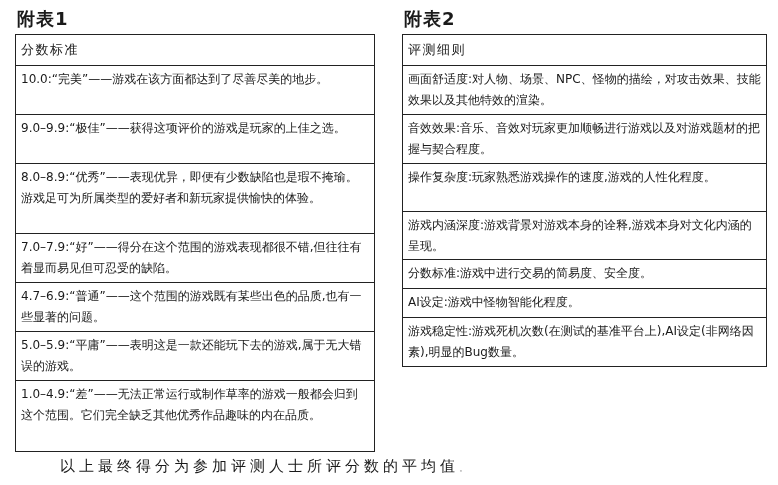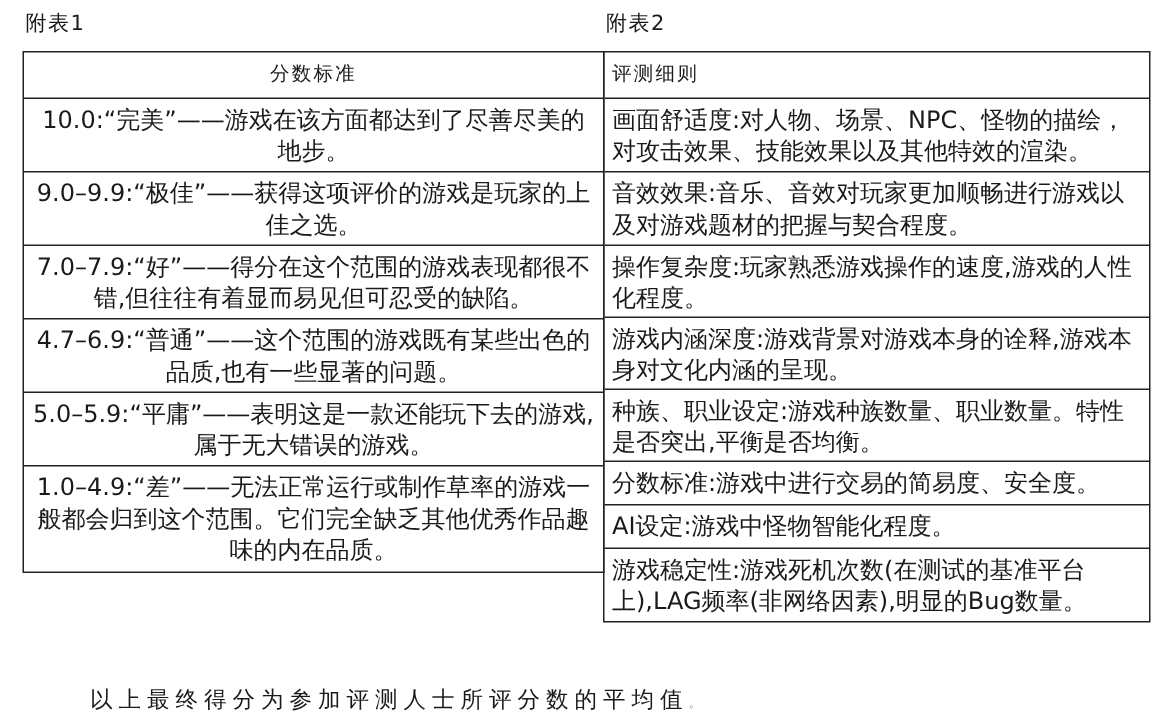--- a/index.html
+++ b/index.html
@@ -1,51 +1,51 @@
 <!DOCTYPE html>
 <html><head>
 <meta charset="utf-8">
 <style>
   html, body { margin:0; padding:0; background:#ffffff; }
   body { width:778px; height:485px; position:relative; overflow:hidden;
          font-family:"DejaVu Sans", sans-serif; color:#1a1a1a; }
-  .caption { position:absolute; top:7px; font-size:14px; font-weight:normal; letter-spacing:1px; }
+  .caption { position:absolute; top:7px; font-size:18px; font-weight:bold; letter-spacing:1px; }
   .tbl { position:absolute; border:1.5px solid #222; box-sizing:border-box; }
-  .row { border-top:1.5px solid #222; padding:3px 5px 2px 5px; font-size:16px; line-height:21px; box-sizing:border-box; }
+  .row { border-top:1.5px solid #222; padding:3px 5px 2px 5px; font-size:12px; line-height:21px; box-sizing:border-box; }
   .row:first-child { border-top:none; }
   .hdr { font-size:13px; letter-spacing:1.5px; height:30px; line-height:24px; }
-  #t1 { left:15px; top:34px; width:388px;text-align:center; }
+  #t1 { left:15px; top:34px; width:360px; }
   #t2 { left:402px; top:34px; width:365px; }
   .footer { position:absolute; left:60px; top:457px; font-family:Liberation Mono, monospace;
             font-size:15px; letter-spacing:4px; }
   .footer .dot { font-size:9px; color:#999; letter-spacing:0; }
 </style>
 </head>
 <body>
 
 <div class="caption" style="left:17px;">附表1</div>
 <div class="caption" style="left:404px;">附表2</div>
 
 <div class="tbl" id="t1">
   <div class="row hdr">分数标准</div>
   <div class="row" style="height:49px">10.0:“完美”——游戏在该方面都达到了尽善尽美的地步。</div>
   <div class="row" style="height:49px">9.0–9.9:“极佳”——获得这项评价的游戏是玩家的上佳之选。</div>
+  <div class="row" style="height:70px">8.0–8.9:“优秀”——表现优异，即便有少数缺陷也是瑕不掩瑜。游戏足可为所属类型的爱好者和新玩家提供愉快的体验。</div>
   <div class="row" style="height:49px">7.0–7.9:“好”——得分在这个范围的游戏表现都很不错,但往往有着显而易见但可忍受的缺陷。</div>
   <div class="row" style="height:49px">4.7–6.9:“普通”——这个范围的游戏既有某些出色的品质,也有一些显著的问题。</div>
   <div class="row" style="height:49px">5.0–5.9:“平庸”——表明这是一款还能玩下去的游戏,属于无大错误的游戏。</div>
   <div class="row" style="height:71px">1.0–4.9:“差”——无法正常运行或制作草率的游戏一般都会归到这个范围。它们完全缺乏其他优秀作品趣味的内在品质。</div>
 </div>
 
 <div class="tbl" id="t2">
   <div class="row hdr">评测细则</div>
   <div class="row" style="height:49px">画面舒适度:对人物、场景、NPC、怪物的描绘，对攻击效果、技能效果以及其他特效的渲染。</div>
   <div class="row" style="height:49px">音效效果:音乐、音效对玩家更加顺畅进行游戏以及对游戏题材的把握与契合程度。</div>
   <div class="row" style="height:48px">操作复杂度:玩家熟悉游戏操作的速度,游戏的人性化程度。</div>
   <div class="row" style="height:48px">游戏内涵深度:游戏背景对游戏本身的诠释,游戏本身对文化内涵的呈现。</div>
-  <div class="row" style="height:48px">种族、职业设定:游戏种族数量、职业数量。特性是否突出,平衡是否均衡。</div>
   <div class="row" style="height:29px">分数标准:游戏中进行交易的简易度、安全度。</div>
   <div class="row" style="height:29px">AI设定:游戏中怪物智能化程度。</div>
-  <div class="row" style="height:49px">游戏稳定性:游戏死机次数(在测试的基准平台上),LAG频率(非网络因素),明显的Bug数量。</div>
+  <div class="row" style="height:49px">游戏稳定性:游戏死机次数(在测试的基准平台上),AI设定(非网络因素),明显的Bug数量。</div>
 </div>
 
 <div class="footer">
   <span>以上最终得分为参加评测人士所评分数的平均值</span><span class="dot">。</span>
 </div>
 
 </body></html>

